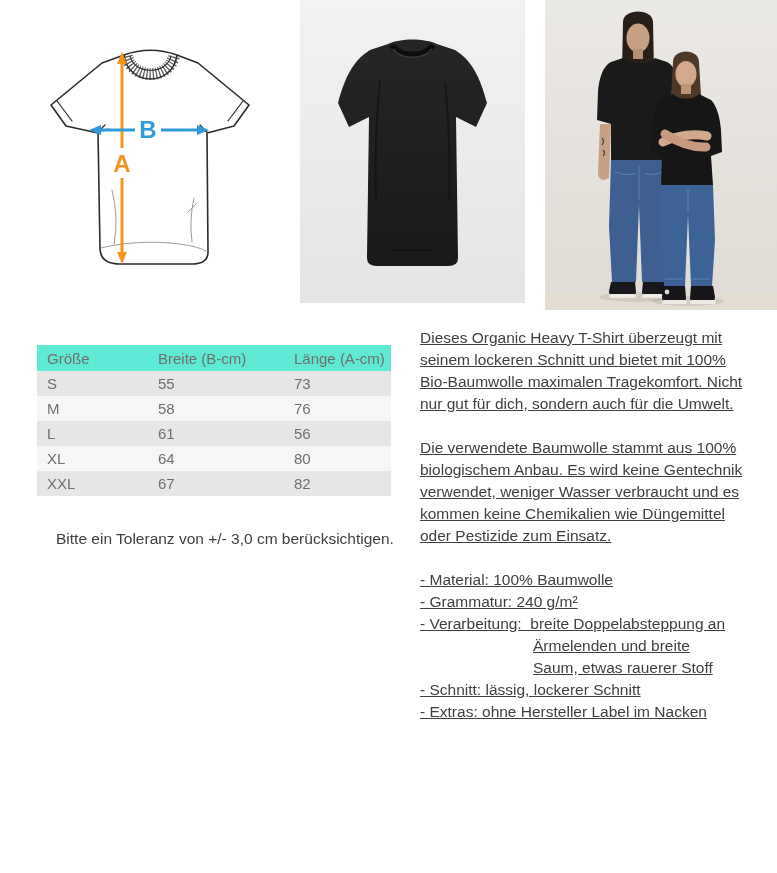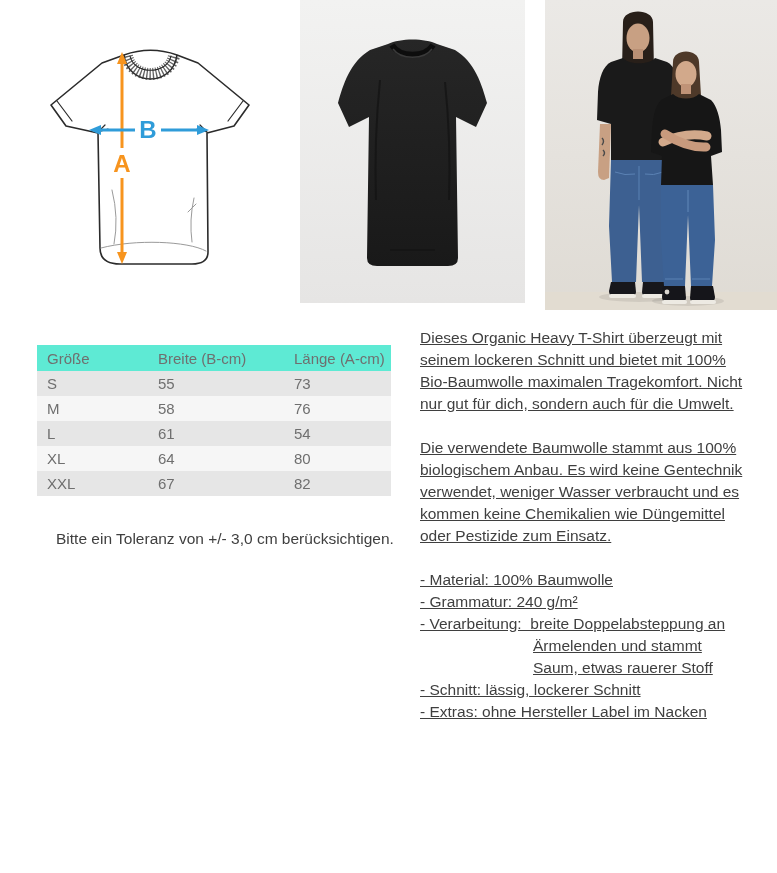--- a/index.html
+++ b/index.html
@@ -169,21 +169,21 @@
         <td>73</td>
       </tr>
       <tr>
         <td>M</td>
         <td>58</td>
         <td>76</td>
       </tr>
       <tr>
         <td>L</td>
         <td>61</td>
-        <td>54</td>
+        <td>56</td>
       </tr>
       <tr>
         <td>XL</td>
         <td>64</td>
         <td>80</td>
       </tr>
       <tr>
         <td>XXL</td>
         <td>67</td>
         <td>82</td>
@@ -193,20 +193,20 @@
 
   <div class="tolerance">Bitte ein Toleranz von +/- 3,0 cm berücksichtigen.</div>
 
   <div class="description" lang="de">
     <p>Dieses Organic Heavy T-Shirt überzeugt mit seinem lockeren Schnitt und bietet mit 100% Bio-Baumwolle maximalen Tragekomfort. Nicht nur gut für dich, sondern auch für die Umwelt.</p>
     <p>Die verwendete Baumwolle stammt aus 100% biologischem Anbau. Es wird keine Gentech­nik verwendet, weniger Wasser verbraucht und es kommen keine Chemikalien wie Dün­gemittel oder Pestizide zum Einsatz.</p>
     <div>
       <div class="spec-line">- Material: 100% Baumwolle</div>
       <div class="spec-line">- Grammatur: 240 g/m²</div>
       <div class="spec-line">- Verarbeitung:  breite Doppelabsteppung an</div>
-      <div class="spec-line cont">Ärmelenden und stammt</div>
+      <div class="spec-line cont">Ärmelenden und breite</div>
       <div class="spec-line cont">Saum, etwas rauerer Stoff</div>
       <div class="spec-line">- Schnitt: lässig, lockerer Schnitt</div>
       <div class="spec-line">- Extras: ohne Hersteller Label im Nacken</div>
     </div>
   </div>
 
 </div>
 
 </body></html>

